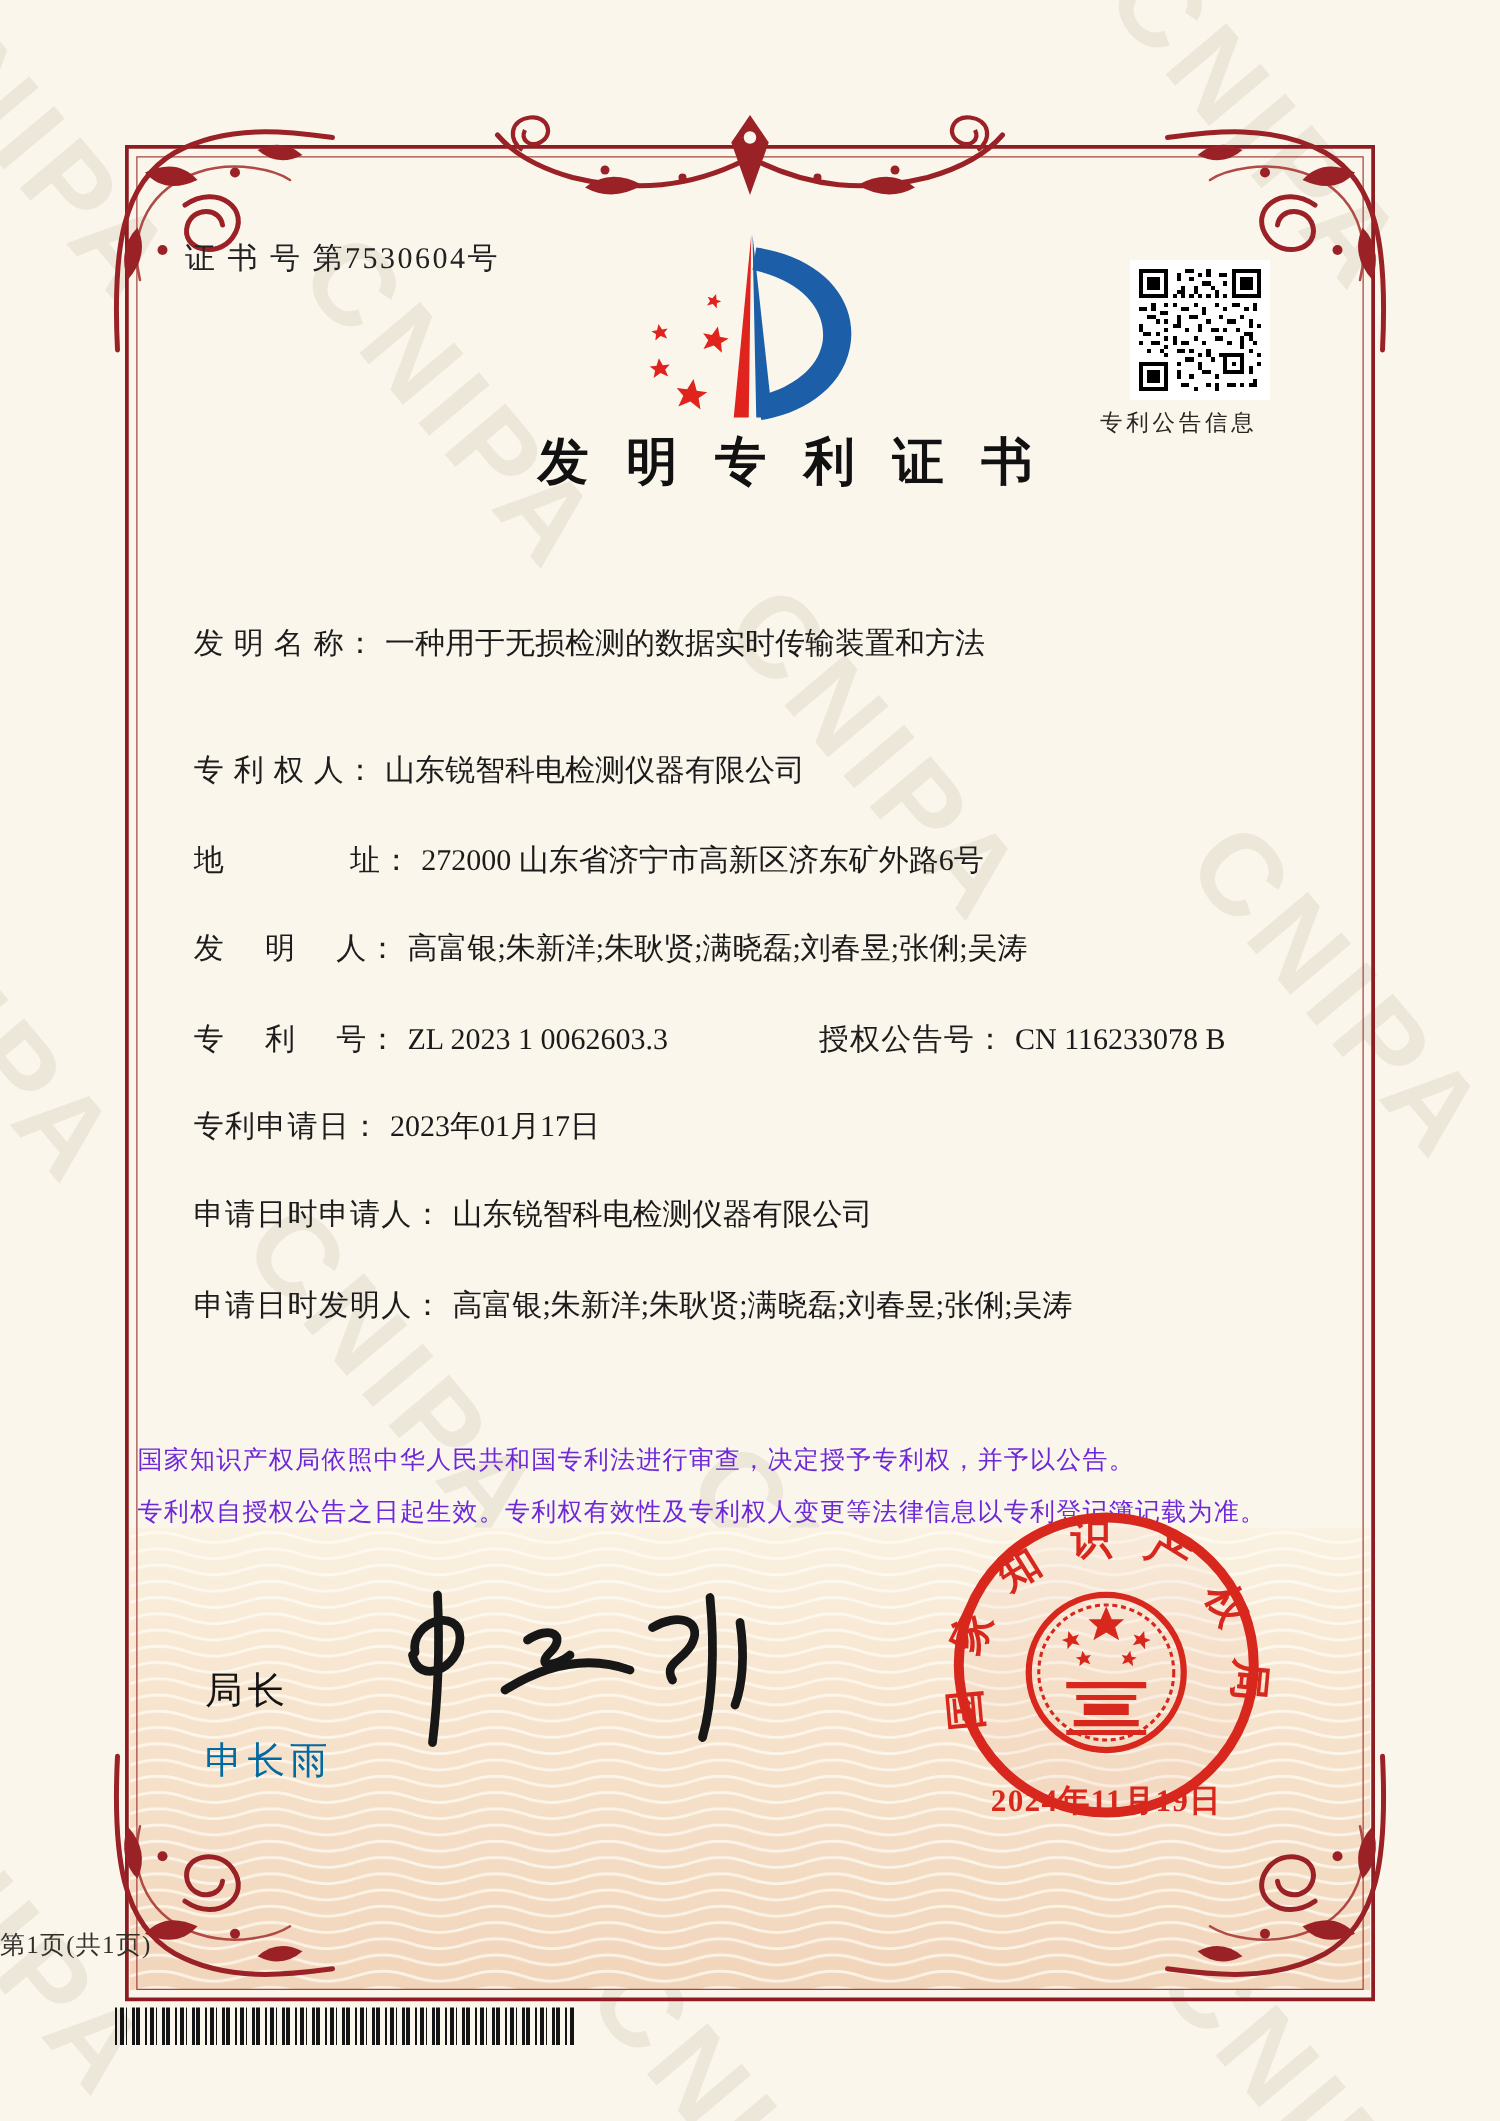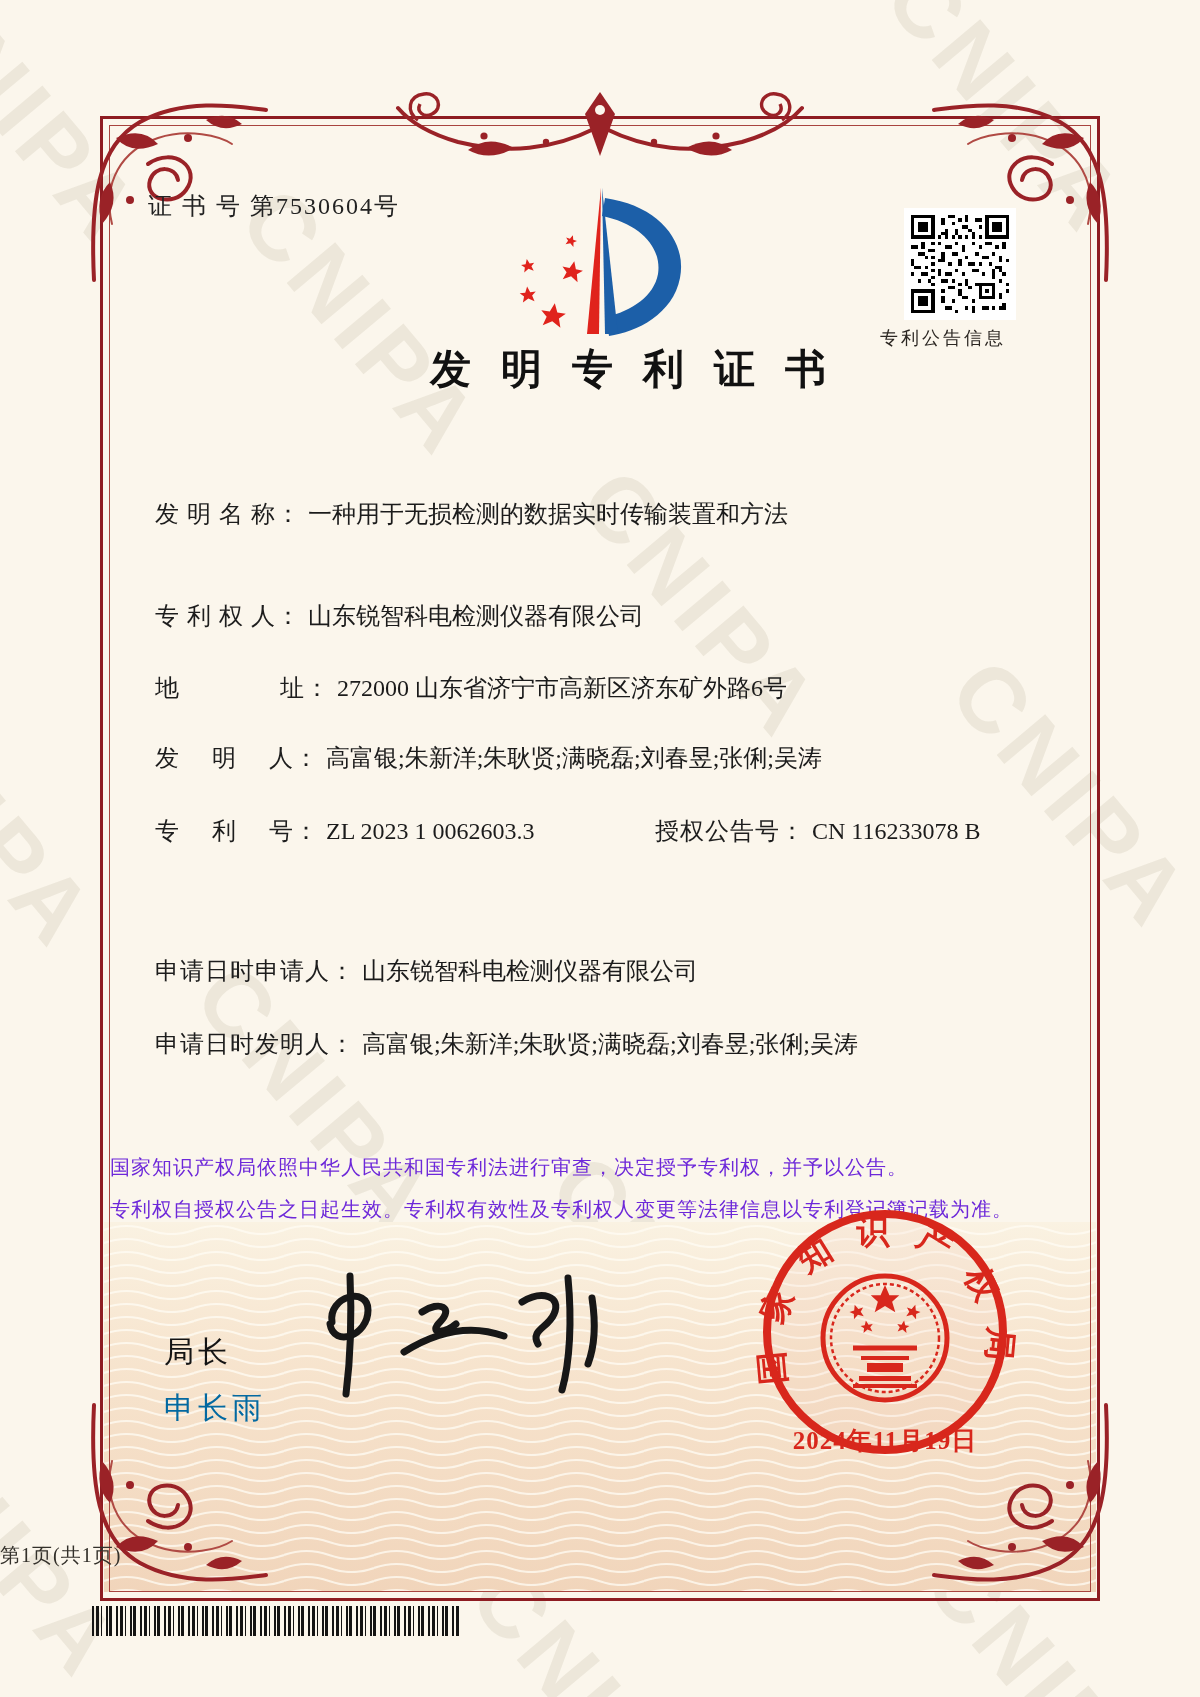--- a/index.html
+++ b/index.html
@@ -255,20 +255,23 @@
 </div>
 <div class="frow" style="top:815px">
   <span class="fcell" style="left:155px">
     <span class="flab">专　 利　 号：</span><span class="fval">ZL 2023 1 0062603.3</span>
   </span>
   <span class="fcell" style="left:655px">
     <span class="flab">授权公告号：</span><span class="fval">CN 116233078 B</span>
   </span>
 </div>
 <div class="frow" style="top:885px">
+  <span class="fcell" style="left:155px">
+    <span class="flab">专利申请日：</span><span class="fval">2023年01月17日</span>
+  </span>
 </div>
 <div class="frow" style="top:955px">
   <span class="fcell" style="left:155px">
     <span class="flab">申请日时申请人：</span><span class="fval">山东锐智科电检测仪器有限公司</span>
   </span>
 </div>
 <div class="frow" style="top:1028px">
   <span class="fcell" style="left:155px">
     <span class="flab">申请日时发明人：</span><span class="fval">高富银;朱新洋;朱耿贤;满晓磊;刘春昱;张俐;吴涛</span>
   </span>

